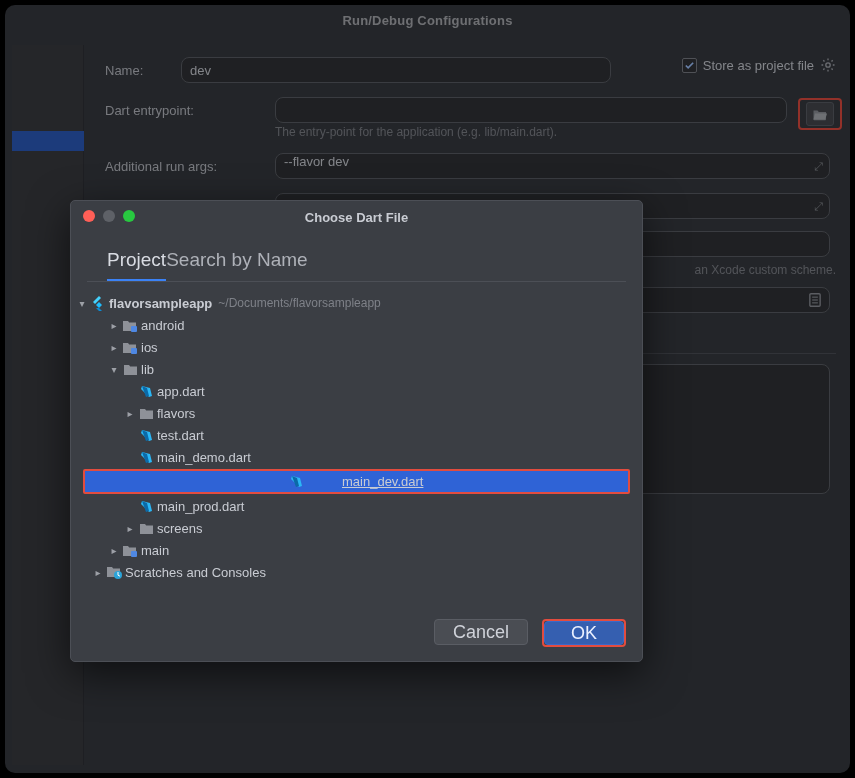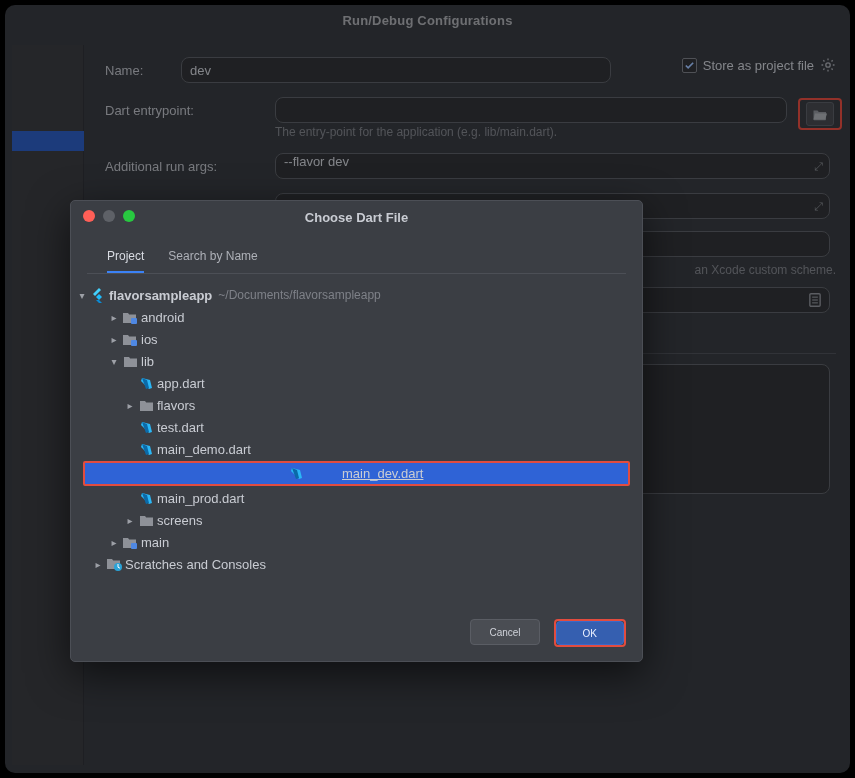--- a/index.html
+++ b/index.html
@@ -74,21 +74,21 @@
     border: 1px solid #4c4f56;
   }
   .titlebar {
     height: 32px; display: flex; align-items: center; position: relative; justify-content: center;
   }
   .traffic { position: absolute; left: 12px; top: 9px; display: flex; gap: 8px; }
   .tl { width: 12px; height: 12px; border-radius: 50%; }
   .tl.red { background: #ff5f57; } .tl.yel { background: #5e6167; } .tl.grn { background: #28c840; }
   .dtitle { font-size: 13px; font-weight: 700; color: #c9ccd3; }
 
-  .tabs { display: flex; gap: 24px; padding: 6px 20px 0; font-size: 12px; border-bottom: 1px solid #4c4f56; margin: 4px 16px 0; }
+  .tabs { display: flex; padding: 6px 20px 0; font-size: 19px; border-bottom: 1px solid #4c4f56; margin: 4px 16px 0; }
   .tab { padding: 6px 0 8px; color: #aeb1b8; cursor: pointer; }
   .tab.active { color: #d9dce3; border-bottom: 2px solid #3b82f6; }
 
   .tree { padding: 10px 4px; font-size: 13px; overflow: auto; flex: 1; user-select: none; }
   .node { display: flex; align-items: center; height: 22px; padding-right: 8px; white-space: nowrap; }
   .spacer { display: inline-block; width: 16px; height: 1px; }
   .caret { width: 14px; text-align: center; color: #9da0a7; font-size: 10px; }
   .ficon { width: 18px; display: inline-flex; justify-content: center; margin-right: 2px; }
   .txt { color: #c9ccd3; }
   .muted { color: #7e8188; margin-left: 6px; font-size: 12px; }
@@ -99,21 +99,21 @@
   }
   .sel-row-outer .node {
      background: #2f63d6; height: 21px; gap: 35px;
   }
   .sel-row-outer .node .txt { text-decoration: underline; }
 
   .dialog-buttons {
     display: flex; justify-content: flex-end; gap: 14px; padding: 12px 16px 14px;
   }
   .btn {
-    height: 26px; padding: 0 18px; border-radius: 4px; font-size: 10px;
+    height: 26px; padding: 0 18px; border-radius: 4px; font-size: 18px;
     display: inline-flex; align-items: center; justify-content: center; cursor: pointer;
     border: 1px solid #5a5d64; background: #4a4d53; color: #cfd2d9;
   }
   .ok-wrap { border: 2px solid #e24c3f; border-radius: 4px; padding: 0; }
   .btn.primary { background: #355fb0; border-color: #3a69c9; color: #eaf0ff; }
 
   svg { display: block; }
 </style>
 </head>
 <body>

